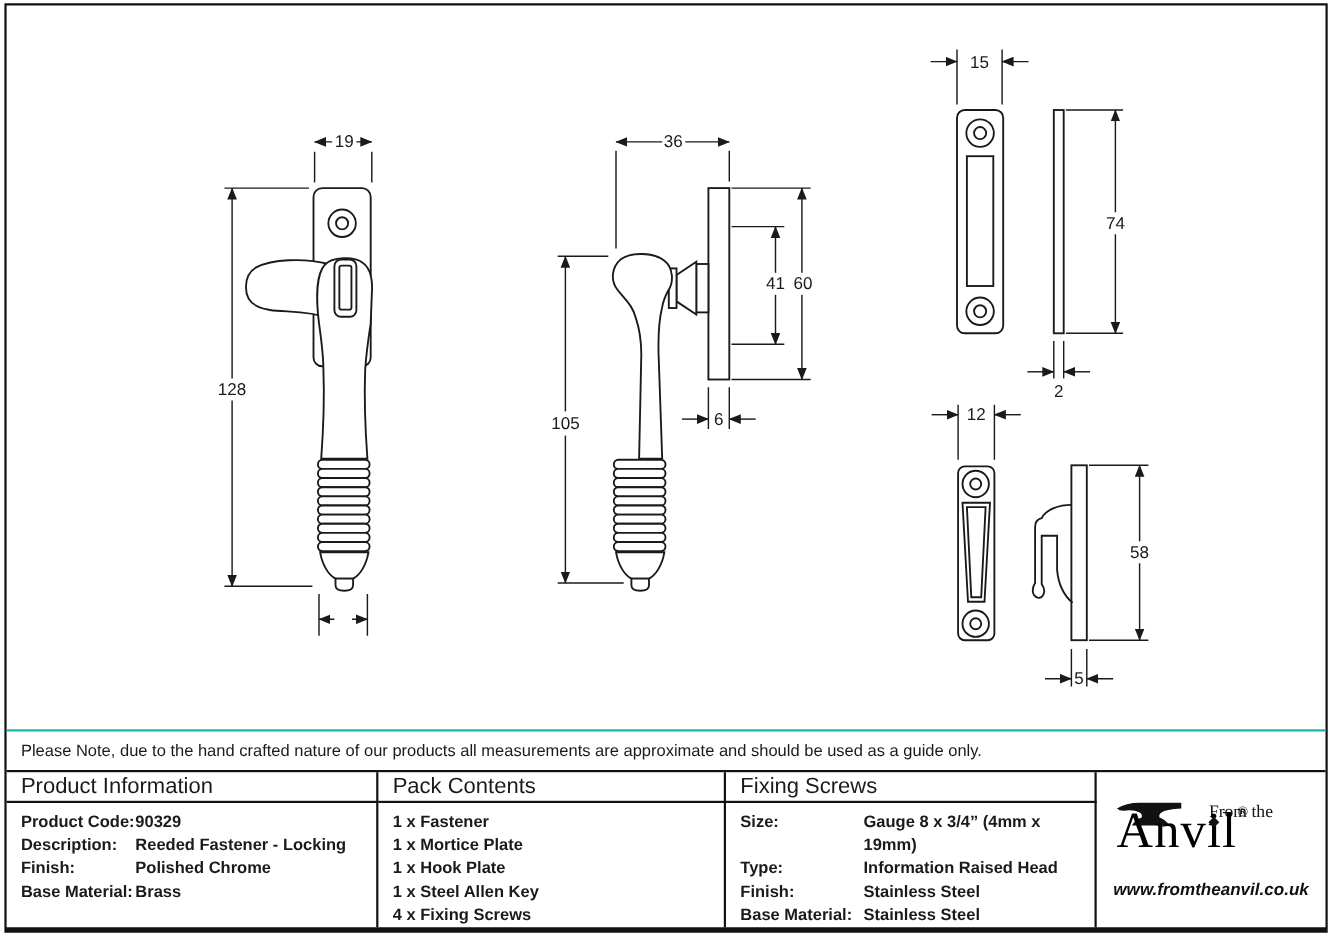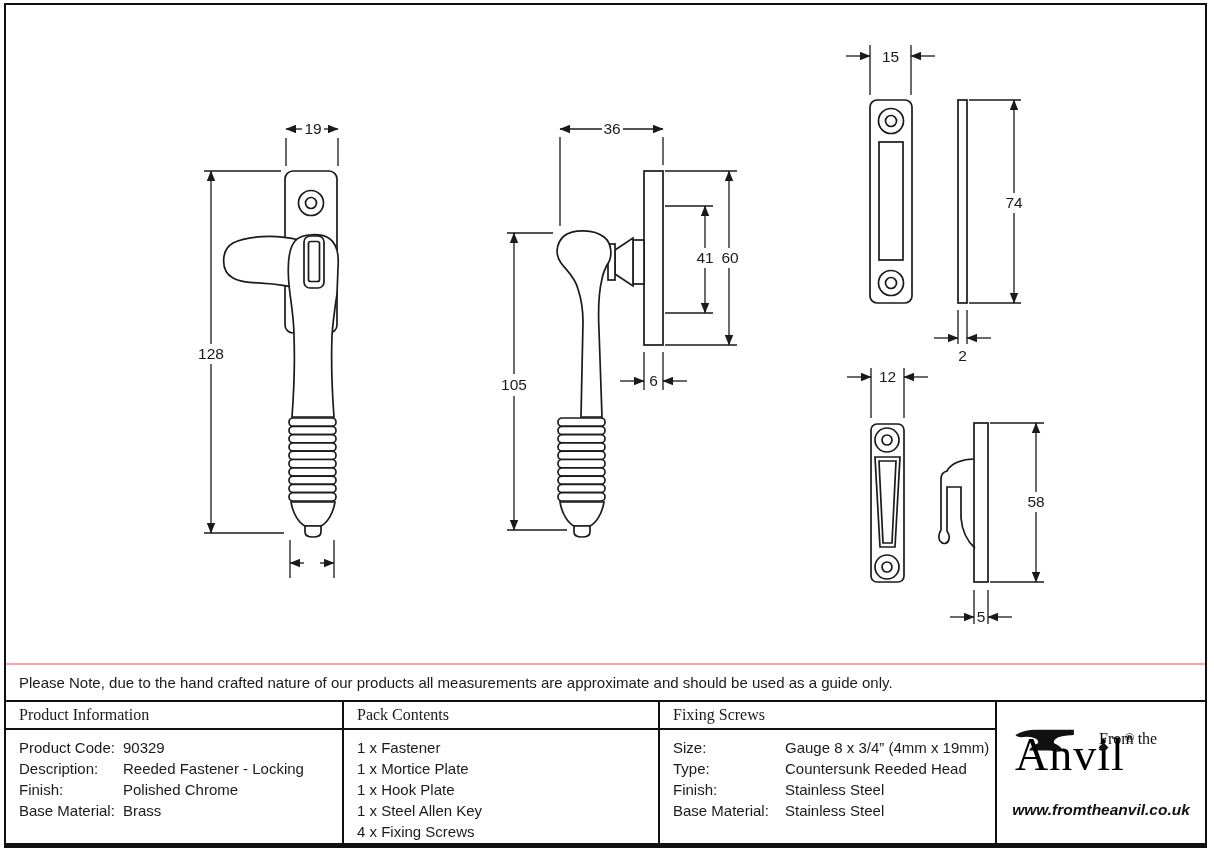--- a/index.html
+++ b/index.html
@@ -3,29 +3,29 @@
 <meta charset="utf-8">
 <title>Technical Specification Sheet</title>
 <style>
   html,body{margin:0;padding:0;width:1214px;height:853px;background:#fff;overflow:hidden;
             font-family:"Liberation Sans",sans-serif;color:#1a1a1a;}
   .page{position:absolute;left:4px;top:3px;width:1203px;height:845px;box-sizing:border-box;
         border:2px solid #111;border-bottom-width:5px;display:flex;flex-direction:column;background:#fff;}
   .drawing-area{flex:1;position:relative;}
   .drawing-area svg{position:absolute;inset:0;width:100%;height:100%;}
 
-  .note-row{height:37px;box-sizing:border-box;border-top:2px solid #fca5a5;display:flex;align-items:center;
+  .note-row{height:37px;box-sizing:border-box;border-top:2px solid #14b8a6;display:flex;align-items:center;
             padding-left:13px;font-size:15px;}
 
   .bottom{height:143px;box-sizing:border-box;border-top:2px solid #111;display:grid;
           grid-template-columns:338px 316px 337px 1fr;grid-template-rows:28px 1fr;}
   .cell{box-sizing:border-box;}
   .hcell{border-right:2px solid #111;border-bottom:2px solid #111;display:flex;align-items:center;
-         padding-left:13px;font-size:16px;font-family:Liberation Serif, serif;}
-  .bcell{border-right:2px solid #111;padding:7px 0 0 13px;font-size:15px;line-height:21px;}
+         padding-left:13px;font-size:20px;}
+  .bcell{border-right:2px solid #111;padding:7px 0 0 13px;font-size:15px;line-height:21px;font-weight:bold;}
   .kv{display:grid;grid-template-columns:104px auto;}
   .kv3{display:grid;grid-template-columns:112px auto;}
   .h1{grid-column:1;grid-row:1}.h2{grid-column:2;grid-row:1}.h3{grid-column:3;grid-row:1}
   .b1{grid-column:1;grid-row:2}.b2{grid-column:2;grid-row:2}.b3{grid-column:3;grid-row:2}
   .logo-cell{grid-column:4;grid-row:1/3;display:flex;align-items:center;justify-content:center;}
 
   .logo-wrap{position:relative;width:188px;height:108px;}
   .anvil-mark{position:absolute;left:6px;top:8px;width:66px;height:27px;}
   .from-the{position:absolute;left:60px;top:11px;font-family:"Liberation Serif",serif;font-size:16px;color:#111;margin-left:32px;}
   .anvil-line{position:absolute;left:8px;top:12px;font-family:Liberation Serif, serif;
@@ -242,21 +242,21 @@
       <div>4 x Fixing Screws</div>
     </div>
 
     <div class="cell bcell b3">
       <div class="kv3">
         <span>Size:</span>
         <span>Gauge 8 x 3/4” (4mm x 19mm)</span>
       </div>
       <div class="kv3">
         <span>Type:</span>
-        <span>Countersunk Reeded Head</span>
+        <span>Information Raised Head</span>
       </div>
       <div class="kv3">
         <span>Finish:</span>
         <span>Stainless Steel</span>
       </div>
       <div class="kv3">
         <span>Base Material:</span>
         <span>Stainless Steel</span>
       </div>
     </div>

